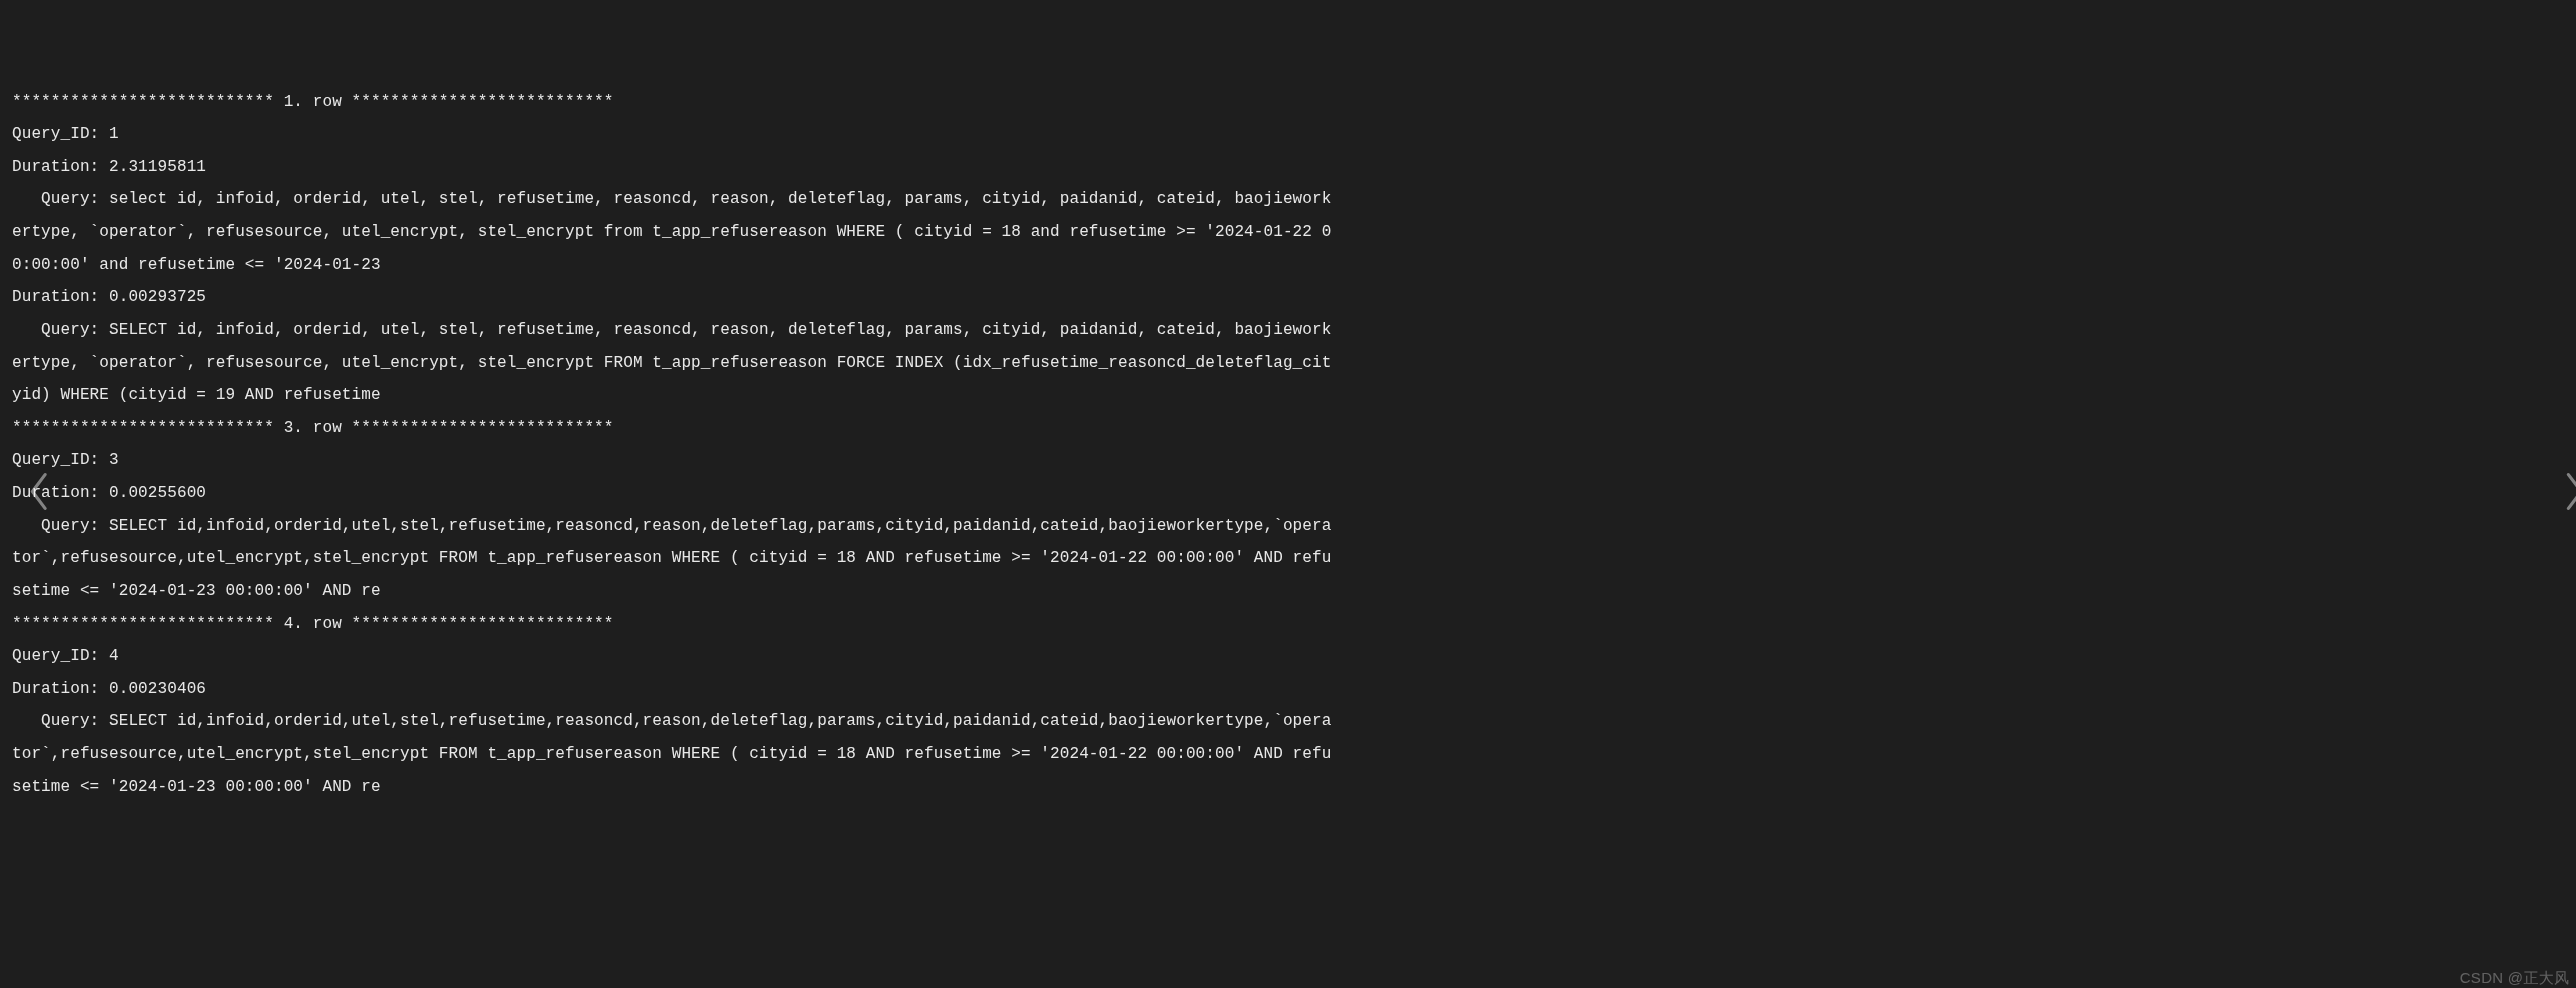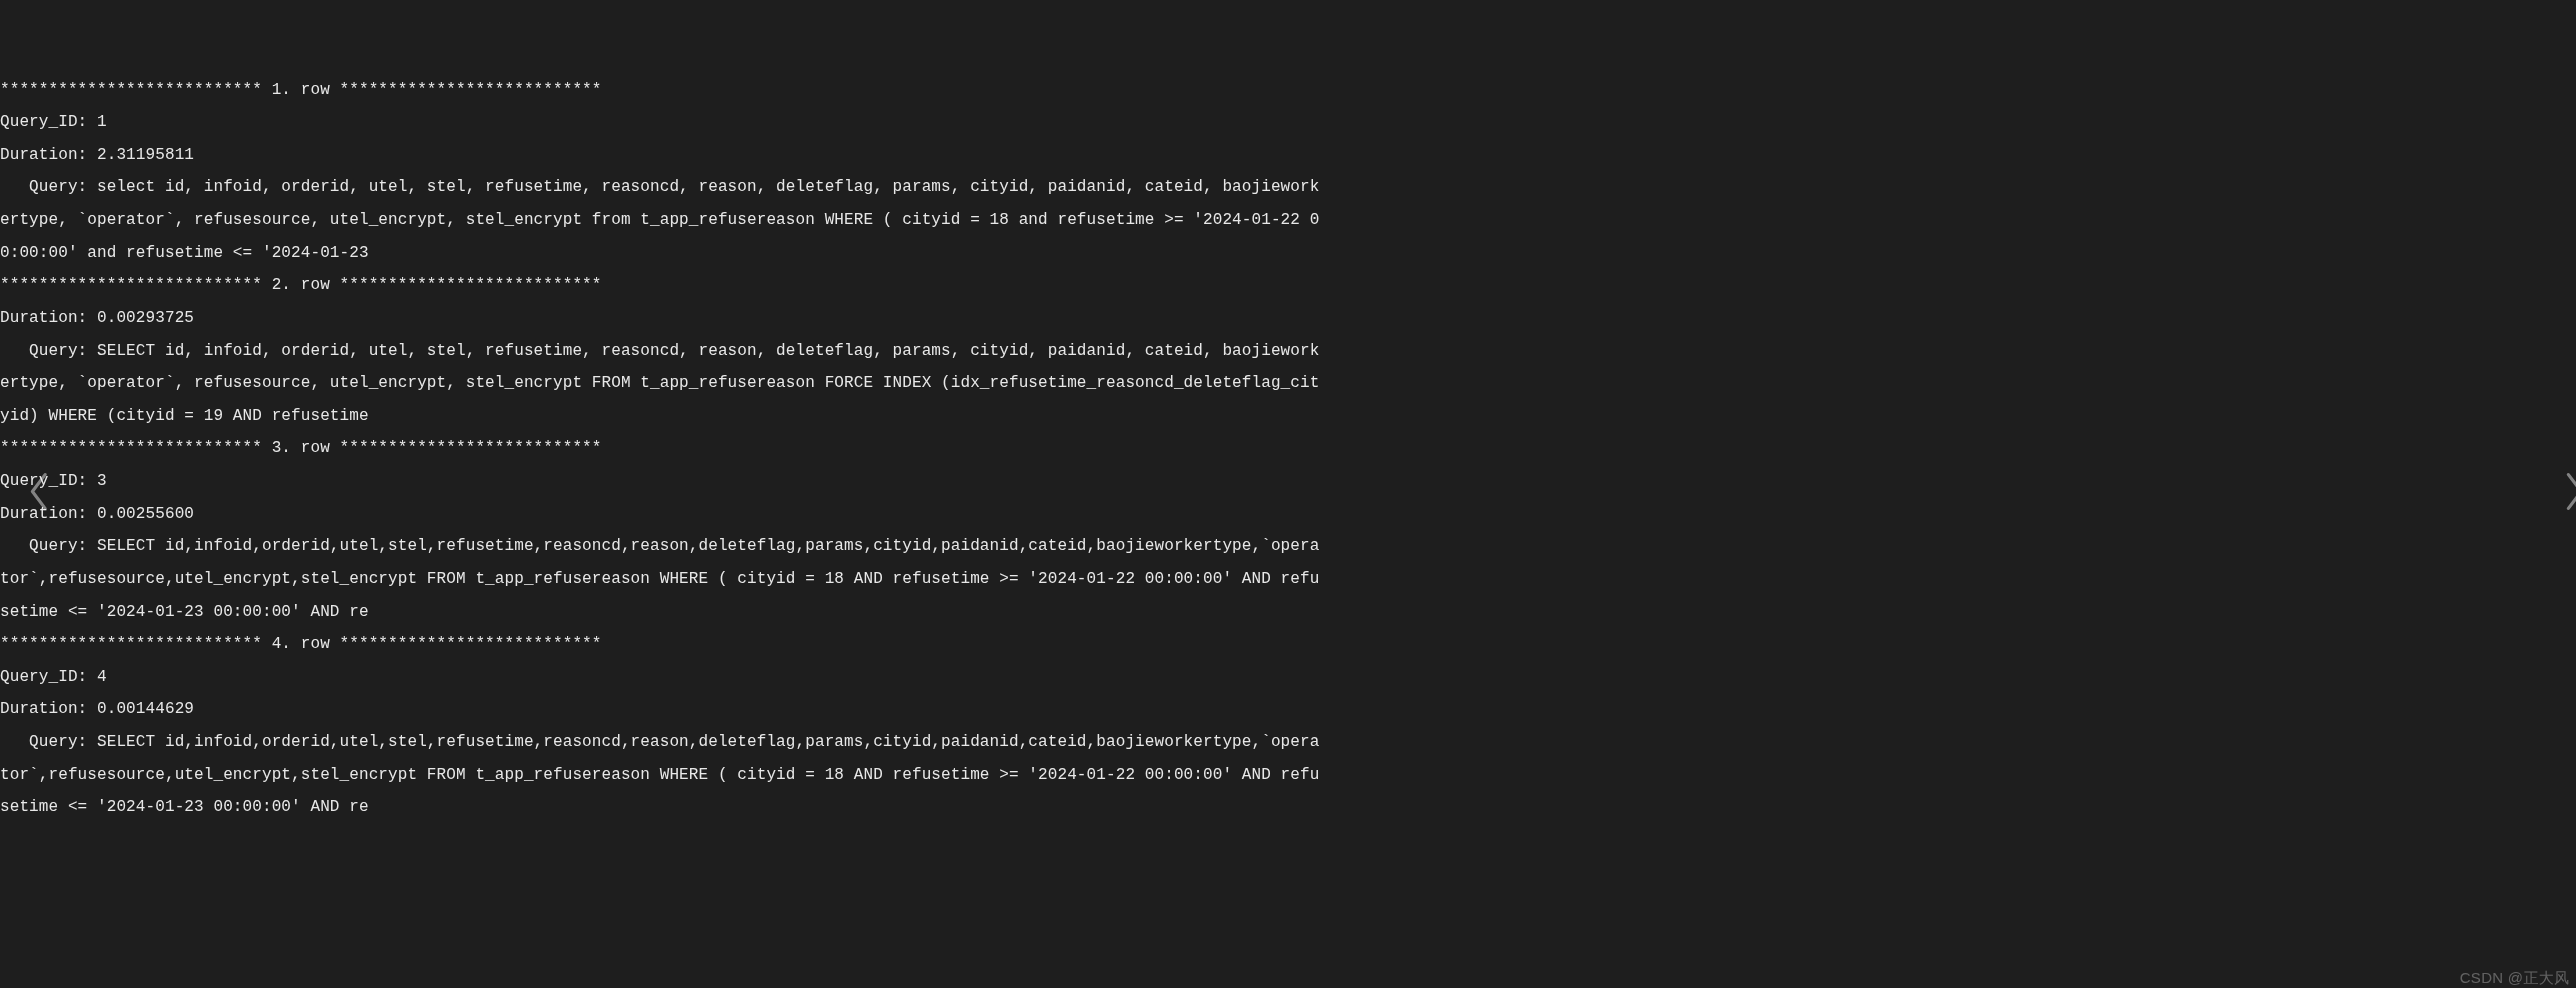--- a/index.html
+++ b/index.html
@@ -9,21 +9,21 @@
     color: #e8e8e8;
     font-family: "Menlo", "Consolas", "Courier New", monospace;
     font-size: 16px;
     line-height: 1.02;
     white-space: pre;
     overflow: hidden;
     position: relative;
   }
   .terminal {
     padding: 0;
-    margin: 0;
+    margin: 12px;
     letter-spacing: 0.1px;
   }
   .nav-arrow {
     position: absolute;
     top: 50%;
     transform: translateY(-50%);
     width: 32px;
     height: 43px;
     display: flex;
     align-items: center;
@@ -50,34 +50,33 @@
 
 
 
 <div class="terminal">
 <div>*************************** 1. row ***************************</div>
 <div>Query_ID: 1</div>
 <div>Duration: 2.31195811</div>
 <div>   Query: select id, infoid, orderid, utel, stel, refusetime, reasoncd, reason, deleteflag, params, cityid, paidanid, cateid, baojiework</div>
 <div>ertype, `operator`, refusesource, utel_encrypt, stel_encrypt from t_app_refusereason WHERE ( cityid = 18 and refusetime &gt;= '2024-01-22 0</div>
 <div>0:00:00' and refusetime &lt;= '2024-01-23</div>
-<div>*************************** 2. row ***************************</div>
 <div>Duration: 0.00293725</div>
 <div>   Query: SELECT id, infoid, orderid, utel, stel, refusetime, reasoncd, reason, deleteflag, params, cityid, paidanid, cateid, baojiework</div>
 <div>ertype, `operator`, refusesource, utel_encrypt, stel_encrypt FROM t_app_refusereason FORCE INDEX (idx_refusetime_reasoncd_deleteflag_cit</div>
 <div>yid) WHERE (cityid = 19 AND refusetime</div>
 <div>*************************** 3. row ***************************</div>
 <div>Query_ID: 3</div>
 <div>Duration: 0.00255600</div>
 <div>   Query: SELECT id,infoid,orderid,utel,stel,refusetime,reasoncd,reason,deleteflag,params,cityid,paidanid,cateid,baojieworkertype,`opera</div>
 <div>tor`,refusesource,utel_encrypt,stel_encrypt FROM t_app_refusereason WHERE ( cityid = 18 AND refusetime &gt;= '2024-01-22 00:00:00' AND refu</div>
 <div>setime &lt;= '2024-01-23 00:00:00' AND re</div>
 <div>*************************** 4. row ***************************</div>
 <div>Query_ID: 4</div>
-<div>Duration: 0.00144629</div>
+<div>Duration: 0.00230406</div>
 <div>   Query: SELECT id,infoid,orderid,utel,stel,refusetime,reasoncd,reason,deleteflag,params,cityid,paidanid,cateid,baojieworkertype,`opera</div>
 <div>tor`,refusesource,utel_encrypt,stel_encrypt FROM t_app_refusereason WHERE ( cityid = 18 AND refusetime &gt;= '2024-01-22 00:00:00' AND refu</div>
 <div>setime &lt;= '2024-01-23 00:00:00' AND re</div>
 </div>
 
 <div class="nav-arrow left">
   <span>
     <svg viewBox="0 0 24 36">
         <polyline points="18,2 6,18 18,34" fill="none" stroke="currentColor" stroke-width="3" stroke-linecap="round" stroke-linejoin="round"></polyline>
       </svg>

